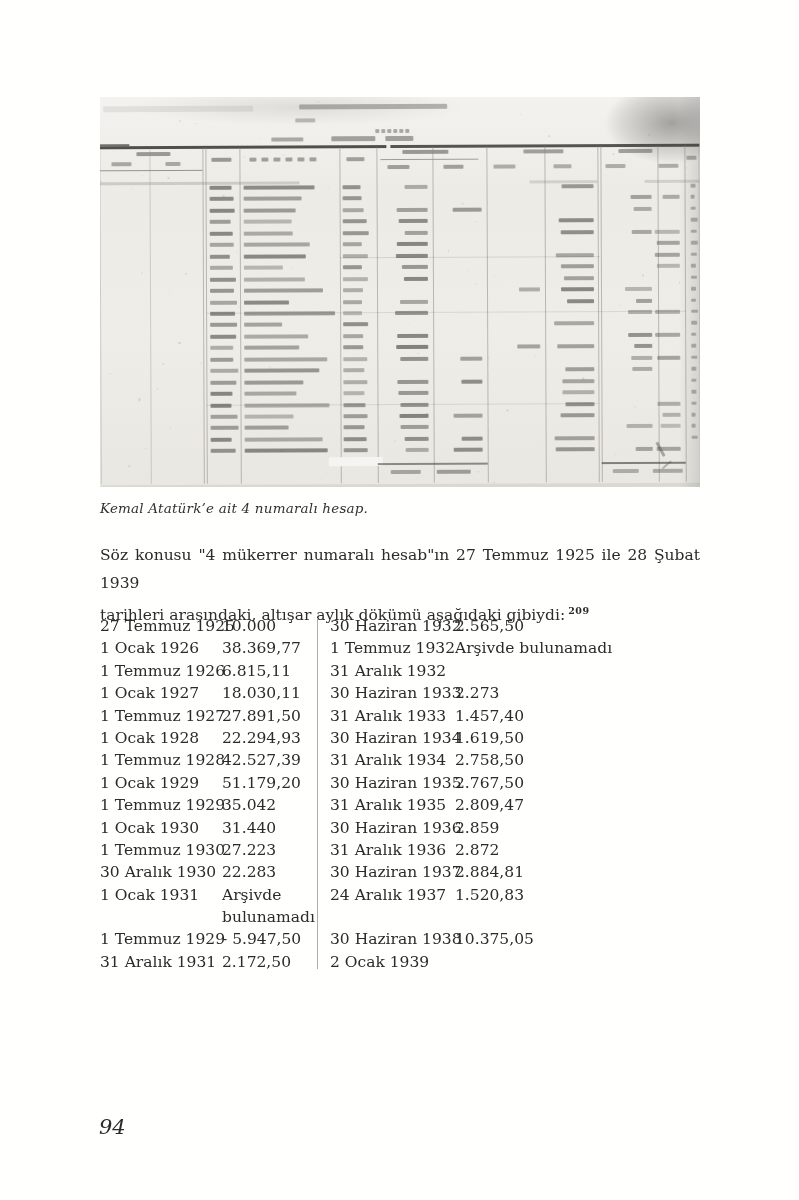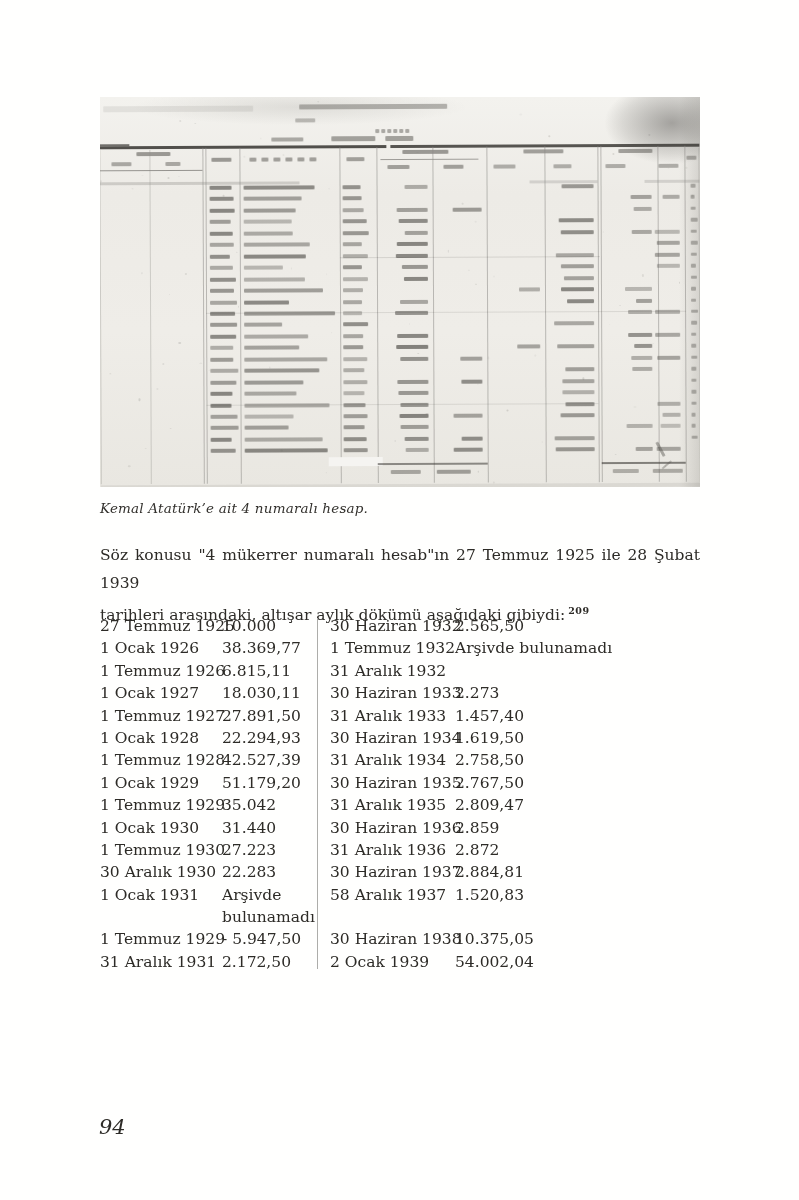--- a/index.html
+++ b/index.html
@@ -446,40 +446,39 @@
         </div>
         <div class="acct-row">
           <div class="cell c-ld">30 Aralık 1930</div>
           <div class="cell c-lv">22.283</div>
           <div class="cell c-rd">30 Haziran 1937</div>
           <div class="cell c-rv">2.884,81</div>
         </div>
         <div class="acct-row">
           <div class="cell c-ld">1 Ocak 1931</div>
           <div class="cell c-lv">Arşivde</div>
-          <div class="cell c-rd">58 Aralık 1937</div>
+          <div class="cell c-rd">24 Aralık 1937</div>
           <div class="cell c-rv">1.520,83</div>
         </div>
         <div class="acct-row">
           <div class="cell c-ld"></div>
           <div class="cell c-lv">bulunamadı</div>
           <div class="cell c-rd"></div>
           <div class="cell c-rv"></div>
         </div>
         <div class="acct-row">
           <div class="cell c-ld">1 Temmuz 1929</div>
           <div class="cell c-lv">- 5.947,50</div>
           <div class="cell c-rd">30 Haziran 1938</div>
           <div class="cell c-rv">10.375,05</div>
         </div>
         <div class="acct-row">
           <div class="cell c-ld">31 Aralık 1931</div>
           <div class="cell c-lv">2.172,50</div>
           <div class="cell c-rd">2 Ocak 1939</div>
-          <div class="cell c-rv">54.002,04</div>
         </div>
       </div>
   </div>
 
 
   <div class="pageno">94</div>
 
 </div>
 
 </body></html>

